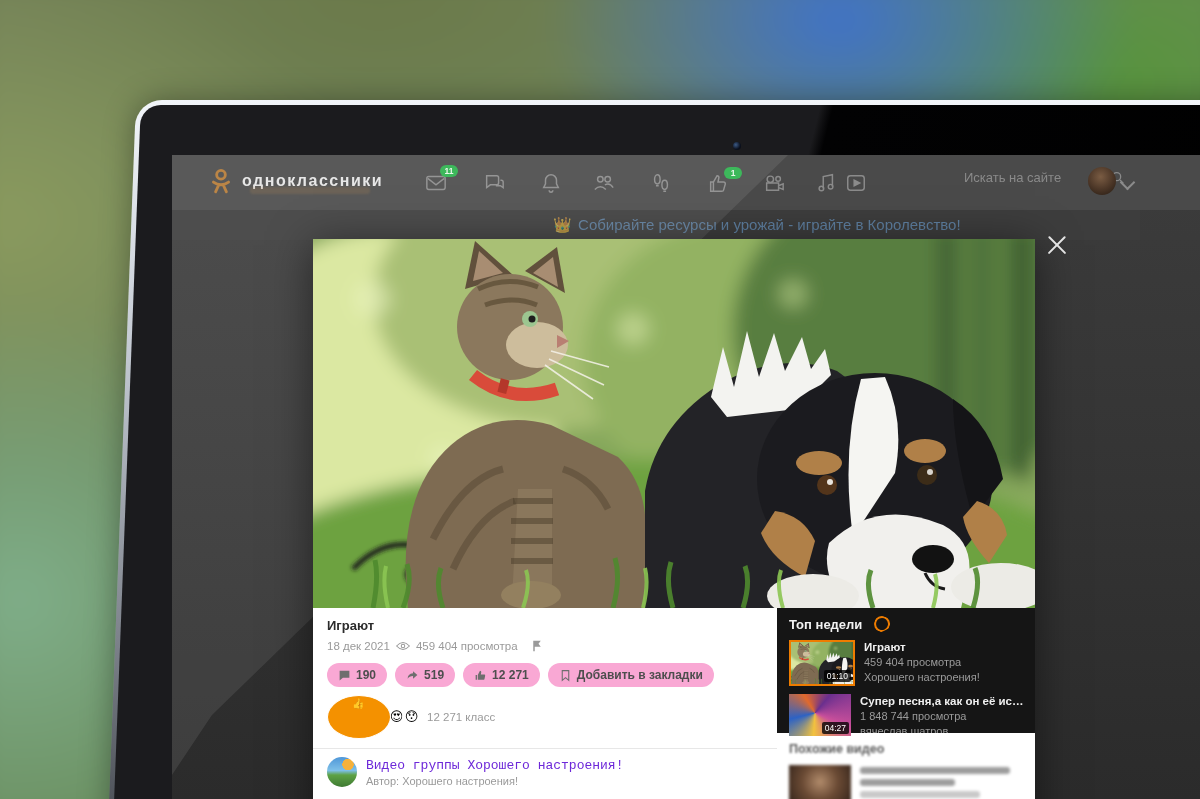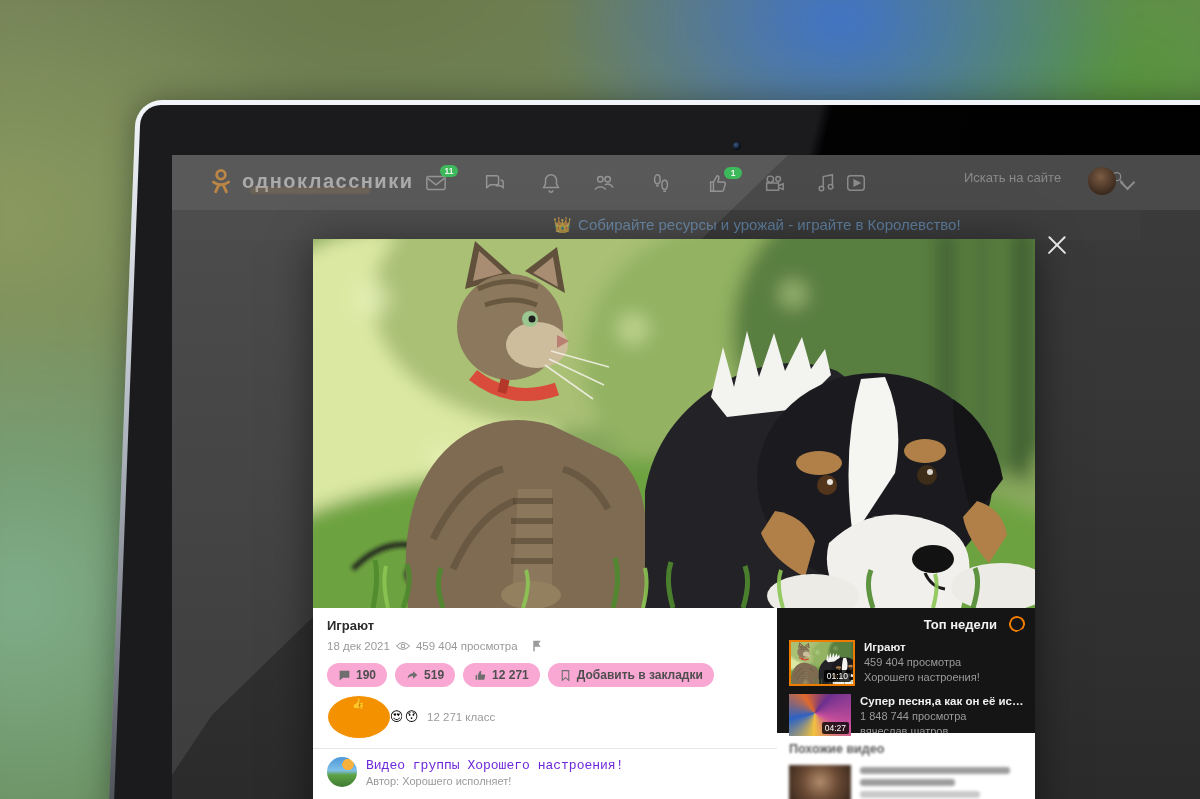--- a/index.html
+++ b/index.html
@@ -29,21 +29,21 @@
   
   .screen{position:absolute;left:172px;top:155px;width:1028px;height:644px;overflow:hidden;
     background:linear-gradient(180deg,#3c3c3c 0%,#353535 45%,#2b2b2b 100%);}
   .reflection{position:absolute;left:0;top:0;width:1028px;height:644px;pointer-events:none;
     background:rgba(255,255,255,.085);
     clip-path:polygon(0 0,616px 0,40px 560px,0 620px);z-index:1;}
 
   
   .okheader{position:absolute;left:0;top:0;width:1028px;height:55px;background:#4a4a4a;z-index:0;}
   .logo-wrap{position:absolute;left:36px;top:13px;display:flex;align-items:center;gap:8px;}
-  .logo-text{color:#a3a3a3;font-weight:bold;font-size:20px;letter-spacing:1.5px;}
+  .logo-text{color:#e5e5e5;font-weight:bold;font-size:16px;letter-spacing:1.5px;}
   .logo-sub{position:absolute;left:78px;top:32px;width:120px;height:7px;border-radius:3px;
     background:rgba(160,120,70,.25);filter:blur(1px);}
   .hicon{position:absolute;top:17px;width:24px;height:22px;color:#8b8b8b;}
   .hicon svg{width:100%;height:100%;}
   .badge{position:absolute;min-width:10px;padding:1px 4px;border-radius:8px;background:#2bb24c;
     color:#e8f5e8;font-size:8.5px;font-weight:bold;text-align:center;line-height:10px;}
   .search-wrap{position:absolute;left:790px;top:14px;display:flex;align-items:center;gap:24px;}
   .search-input{width:120px;background:transparent;border:none;outline:none;color:#9a9a9a;
     font-size:13px;font-family:inherit;}
   .search-input::placeholder{color:#8a8a8a;}
@@ -81,21 +81,21 @@
   .group-row{display:flex;align-items:center;gap:9px;padding:8px 0 8px 0;}
   .group-ava{width:30px;height:30px;border-radius:50%;flex:0 0 auto;
     background:radial-gradient(circle at 70% 25%,#f5b13c 0%,#f5b13c 18%,rgba(0,0,0,0) 19%),
       linear-gradient(180deg,#4f97d8 0%,#7ec0e8 45%,#5da245 60%,#3f7a33 100%);}
   .group-name{font-size:13px;color:#6d28d9;font-family:Liberation Mono, monospace;}
   .group-author{font-size:11px;color:#9a9a9a;margin-top:2px;}
 
   
   .right-col{width:258px;display:flex;flex-direction:column;}
   .top-week{background:#151515;height:125px;box-sizing:border-box;padding:8px 10px 0 12px;}
-  .tw-head{display:flex;align-items:center;justify-content:flex-end;gap:12px;}
+  .tw-head{display:flex;align-items:center;justify-content:flex-start;gap:12px;}
   .tw-title{color:#f2f2f2;font-size:13px;font-weight:bold;}
   .ok-ring{width:16px;height:16px;border:2.5px solid #ee7c00;border-radius:50%;box-sizing:border-box;
     clip-path:polygon(0 0,100% 0,100% 62%,62% 100%,0 100%);transform:rotate(20deg);}
   .tw-item{display:flex;gap:9px;margin-top:8px;cursor:pointer;}
   .thumb{position:relative;width:62px;height:42px;flex:0 0 auto;overflow:hidden;}
   .thumb.active{border:2px solid #ee7c00;}
   .thumb svg{width:62px;height:42px;display:block;}
   .thumb2-art{width:62px;height:42px;filter:blur(.4px);
     background:conic-gradient(from 40deg at 42% 45%,#6a2f8e,#c94f9b,#f2c23e,#2d62c4,#e06a2d,#6a2f8e);}
   .dur{position:absolute;right:2px;bottom:2px;background:rgba(0,0,0,.78);color:#fff;font-size:8.5px;
@@ -361,21 +361,21 @@
             <span class="reac">😯</span>
             <span class="reac-count">12 271 класс</span>
           </div>
 
           <div class="divider"></div>
 
           <div class="group-row">
             <div class="group-ava"></div>
             <div>
               <div class="group-name">Видео группы Хорошего настроения!</div>
-              <div class="group-author">Автор: Хорошего исполняет!</div>
+              <div class="group-author">Автор: Хорошего настроения!</div>
             </div>
           </div>
 
         </div>
 
         <div class="right-col">
           <div class="top-week">
             <div class="tw-head">
               <span class="tw-title">Топ недели</span>
               <span class="ok-ring"></span>

